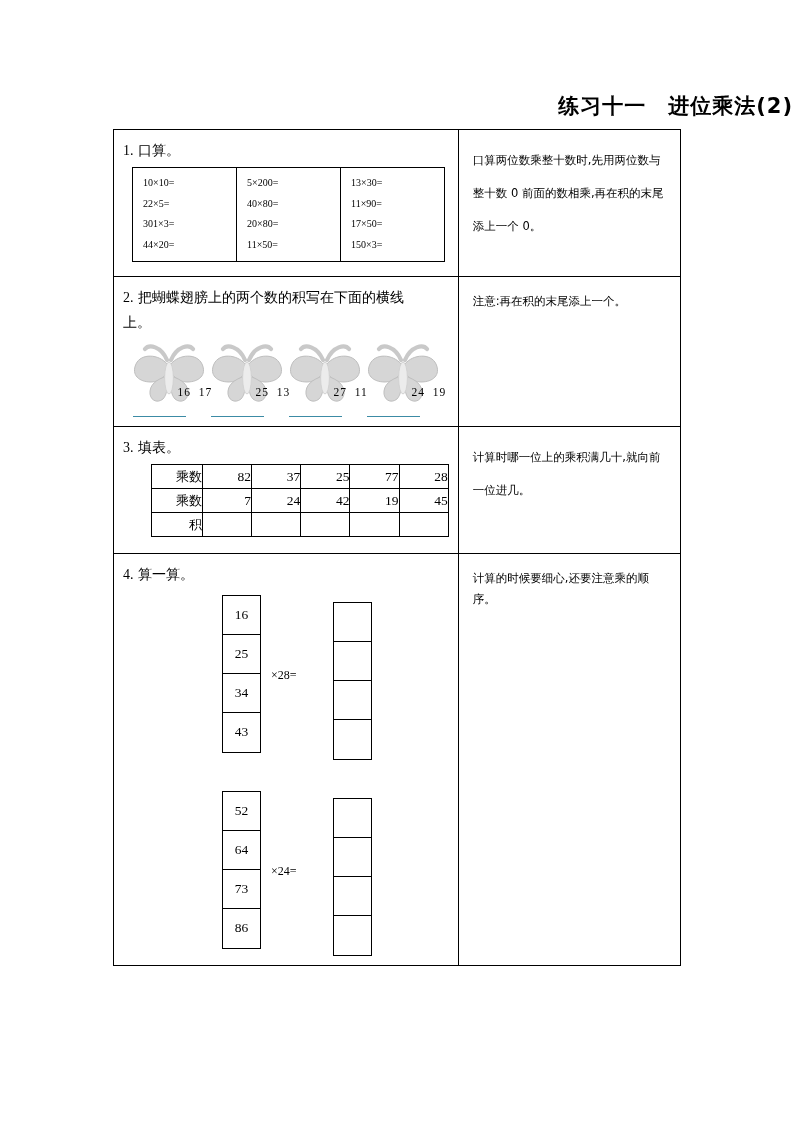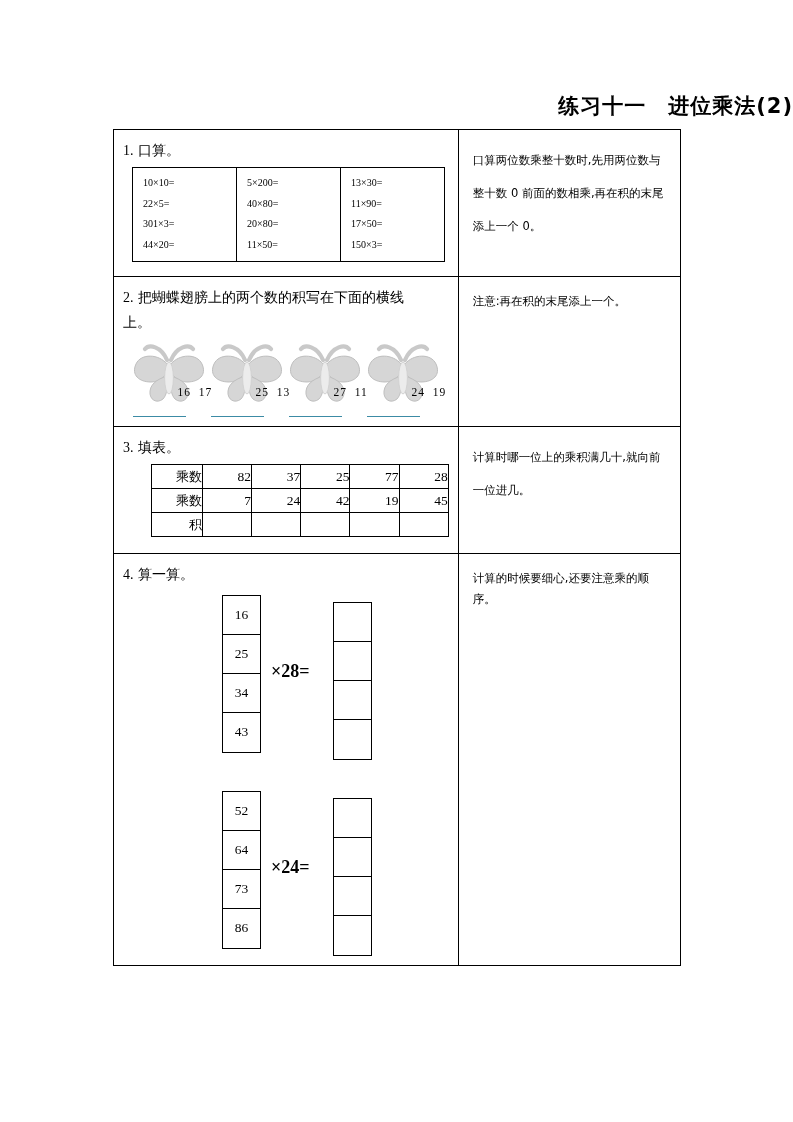--- a/index.html
+++ b/index.html
@@ -179,24 +179,23 @@
     line-height: 37px;
     font-size: 13.5px;
   }
   .box-col .bx:last-child { border-bottom: none; }
 
   .col-operands { left: 99px; top: 4px; }
   .col-results  { left: 210px; top: 11px; }
   .op-label {
     position: absolute;
     left: 148px;
-    top: 70px;
-    font-size: 18px;
+    top: 77px;
+    font-size: 12px;
     white-space: pre;
-    font-weight: bold;
   }
 </style>
 </head>
 <body>
 
 <div class="page-title">练习十一　进位乘法(2)</div>
 
 <div class="sheet">
 
   <div class="sheet-row">

